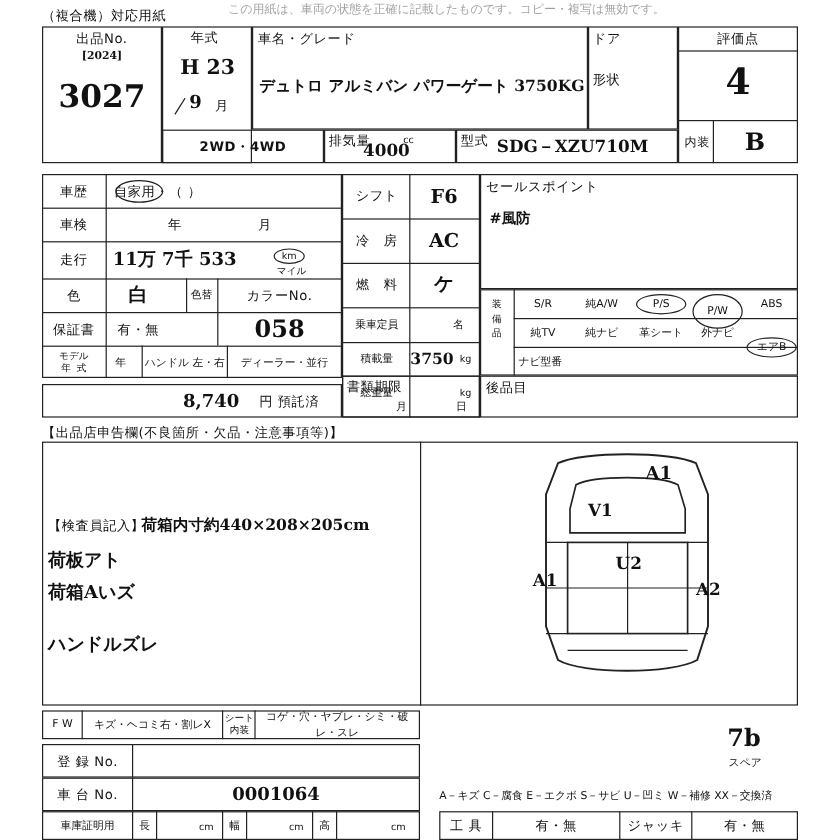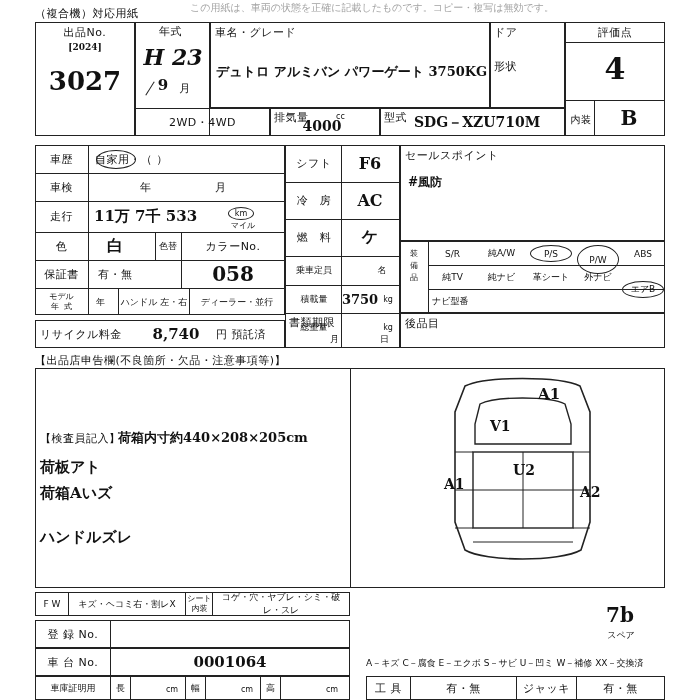--- a/index.html
+++ b/index.html
@@ -7,29 +7,29 @@
     width:700px;height:700px;
     background:#ffffff;
     font-family:"DejaVu Sans", sans-serif;
     font-size:11px;
     color:#111;
     position:relative;
     overflow:hidden;
   }
   .sheet{position:absolute;left:0;top:0;width:700px;height:700px;}
   .bx{position:absolute;box-sizing:border-box;}
-  .b{border:1px solid #222;}
+  .b{border:1px solid #222;font-weight:bold;}
   .c{display:flex;align-items:center;justify-content:center;text-align:center;}
   .l{display:flex;align-items:center;justify-content:flex-start;text-align:left;}
   .lbl{font-size:11px;letter-spacing:.5px;}
   .sm{font-size:9px;}
   .xs{font-size:8px;}
   .hand{font-family:"DejaVu Serif", serif;font-weight:bold;}
   .big{font-size:26px;}
-  .mid{font-size:22px;font-style:italic;}
+  .mid{font-size:17px;}
   .topnoise{position:absolute;top:0;left:0;width:700px;height:14px;overflow:hidden;color:#555;font-size:10px;white-space:nowrap;}
   .vline{position:absolute;background:#222;width:1px;}
   .hline{position:absolute;background:#222;height:1px;}
   .circle{border:1.6px solid #222;border-radius:50%;}
   .oval{border:1.6px solid #222;border-radius:50%;padding:0 3px;}
   svg{display:block;}
 </style>
 </head>
 <body>
 
@@ -118,21 +118,20 @@
 
   <div class="bx c xs" style="left:35px;top:290px;width:53px;height:24px;line-height:10px;white-space:pre;">モデル
 年  式</div>
   <div class="bx l sm" style="left:96px;top:290px;width:20px;height:24px;">年</div>
   <div class="vline" style="left:118px;top:288px;height:27px;"></div>
   <div class="bx c sm" style="left:119px;top:290px;width:70px;height:24px;">ハンドル 左・右</div>
   <div class="vline" style="left:189px;top:288px;height:27px;"></div>
   <div class="bx c sm" style="left:190px;top:290px;width:94px;height:24px;">ディーラー・並行</div>
 
   <div class="bx b" style="left:35px;top:320px;width:250px;height:28px;"></div>
-  <div class="bx l lbl" style="left:40px;top:320px;width:100px;height:28px;">リサイクル料金</div>
   <div class="bx c hand" style="left:140px;top:320px;width:72px;height:28px;font-size:15px;">8,740</div>
   <div class="bx l lbl" style="left:216px;top:320px;width:70px;height:28px;">円 預託済</div>
 
   <div class="bx b" style="left:285px;top:145px;width:115px;height:203px;"></div>
   <div class="hline" style="left:285px;top:182px;width:115px;"></div>
   <div class="hline" style="left:285px;top:219px;width:115px;"></div>
   <div class="hline" style="left:285px;top:256px;width:115px;"></div>
   <div class="hline" style="left:285px;top:285px;width:115px;"></div>
   <div class="hline" style="left:285px;top:313px;width:115px;"></div>
   <div class="vline" style="left:341px;top:145px;height:111px;"></div>

